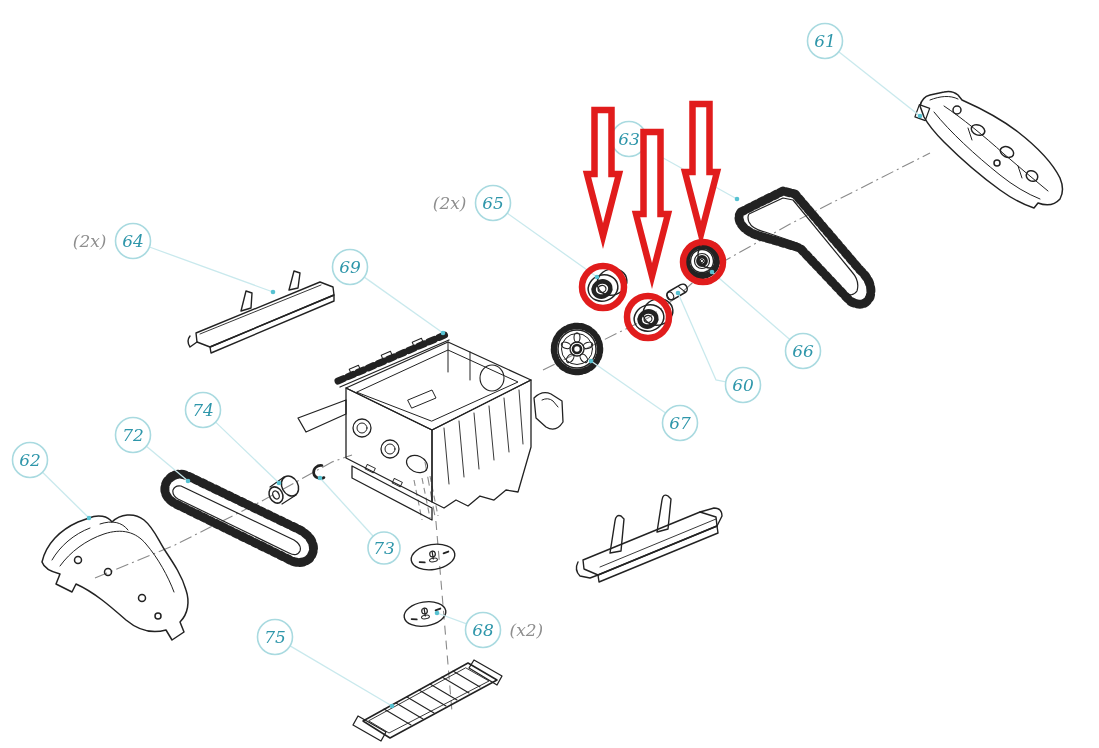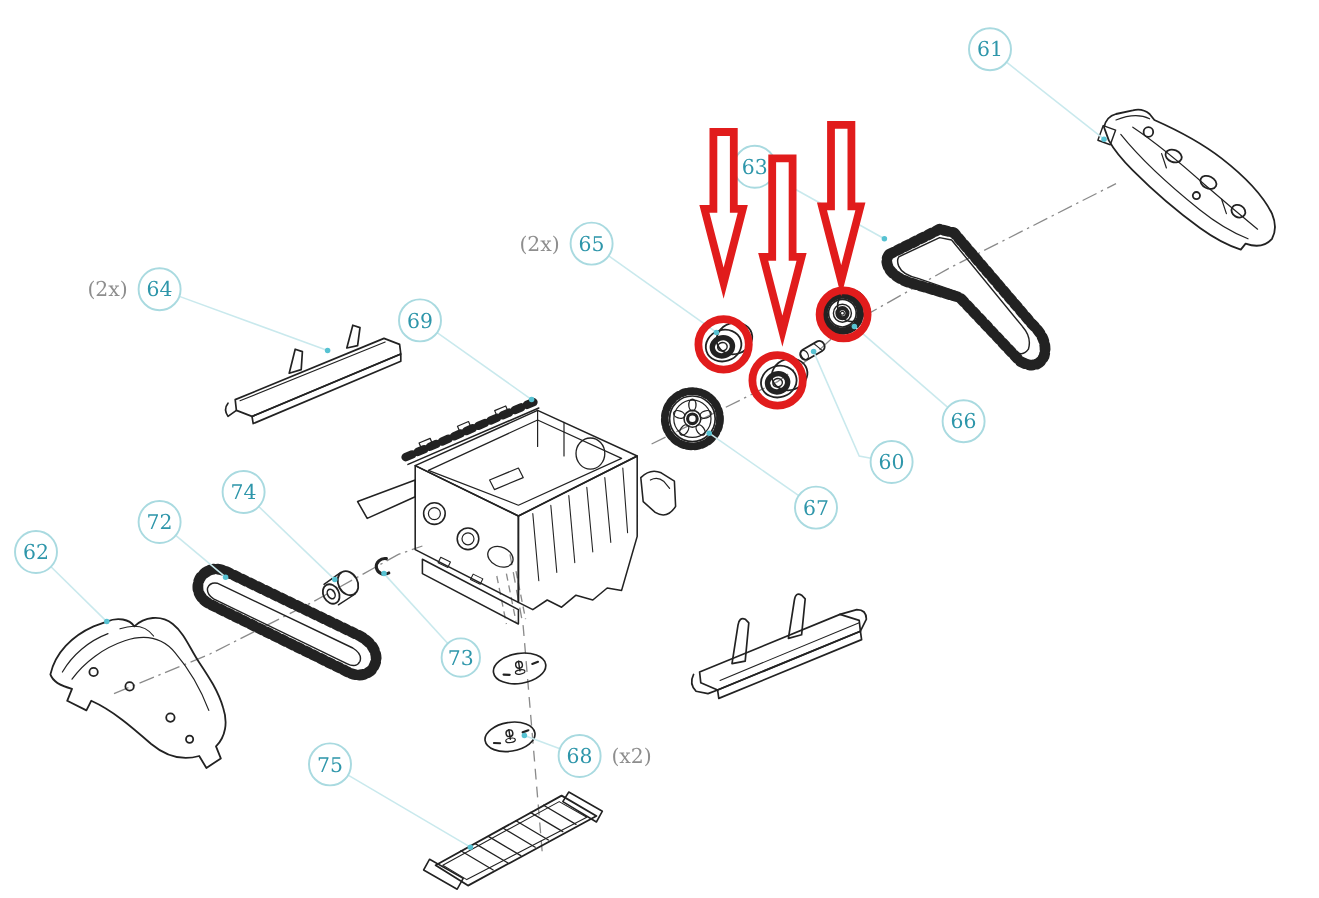--- a/index.html
+++ b/index.html
@@ -1,17 +1,17 @@
 <!DOCTYPE html>
 <html><head>
 <meta charset="utf-8">
 <style>
   html,body{margin:0;padding:0;background:#ffffff;}
   .canvas{position:relative;width:1099px;height:748px;background:#ffffff;overflow:hidden;
-          font-family:"DejaVu Serif","Liberation Serif",serif;}
+          font-family:"DejaVu Serif","Liberation Serif",serif;font-style:italic;}
   svg{position:absolute;left:0;top:0;}
   .part path,.part line,.part polyline,.part polygon,.part ellipse,.part circle,.part rect{
       stroke:#222;fill:none;stroke-linecap:round;stroke-linejoin:round;}
   .callout-num{font-family:"DejaVu Serif","Liberation Serif",serif;font-size:17px;}
   .mult-text{font-family:"DejaVu Serif","Liberation Serif",serif;font-size:17px;}
 </style>
 </head>
 <body>
 
 <div class="canvas">

